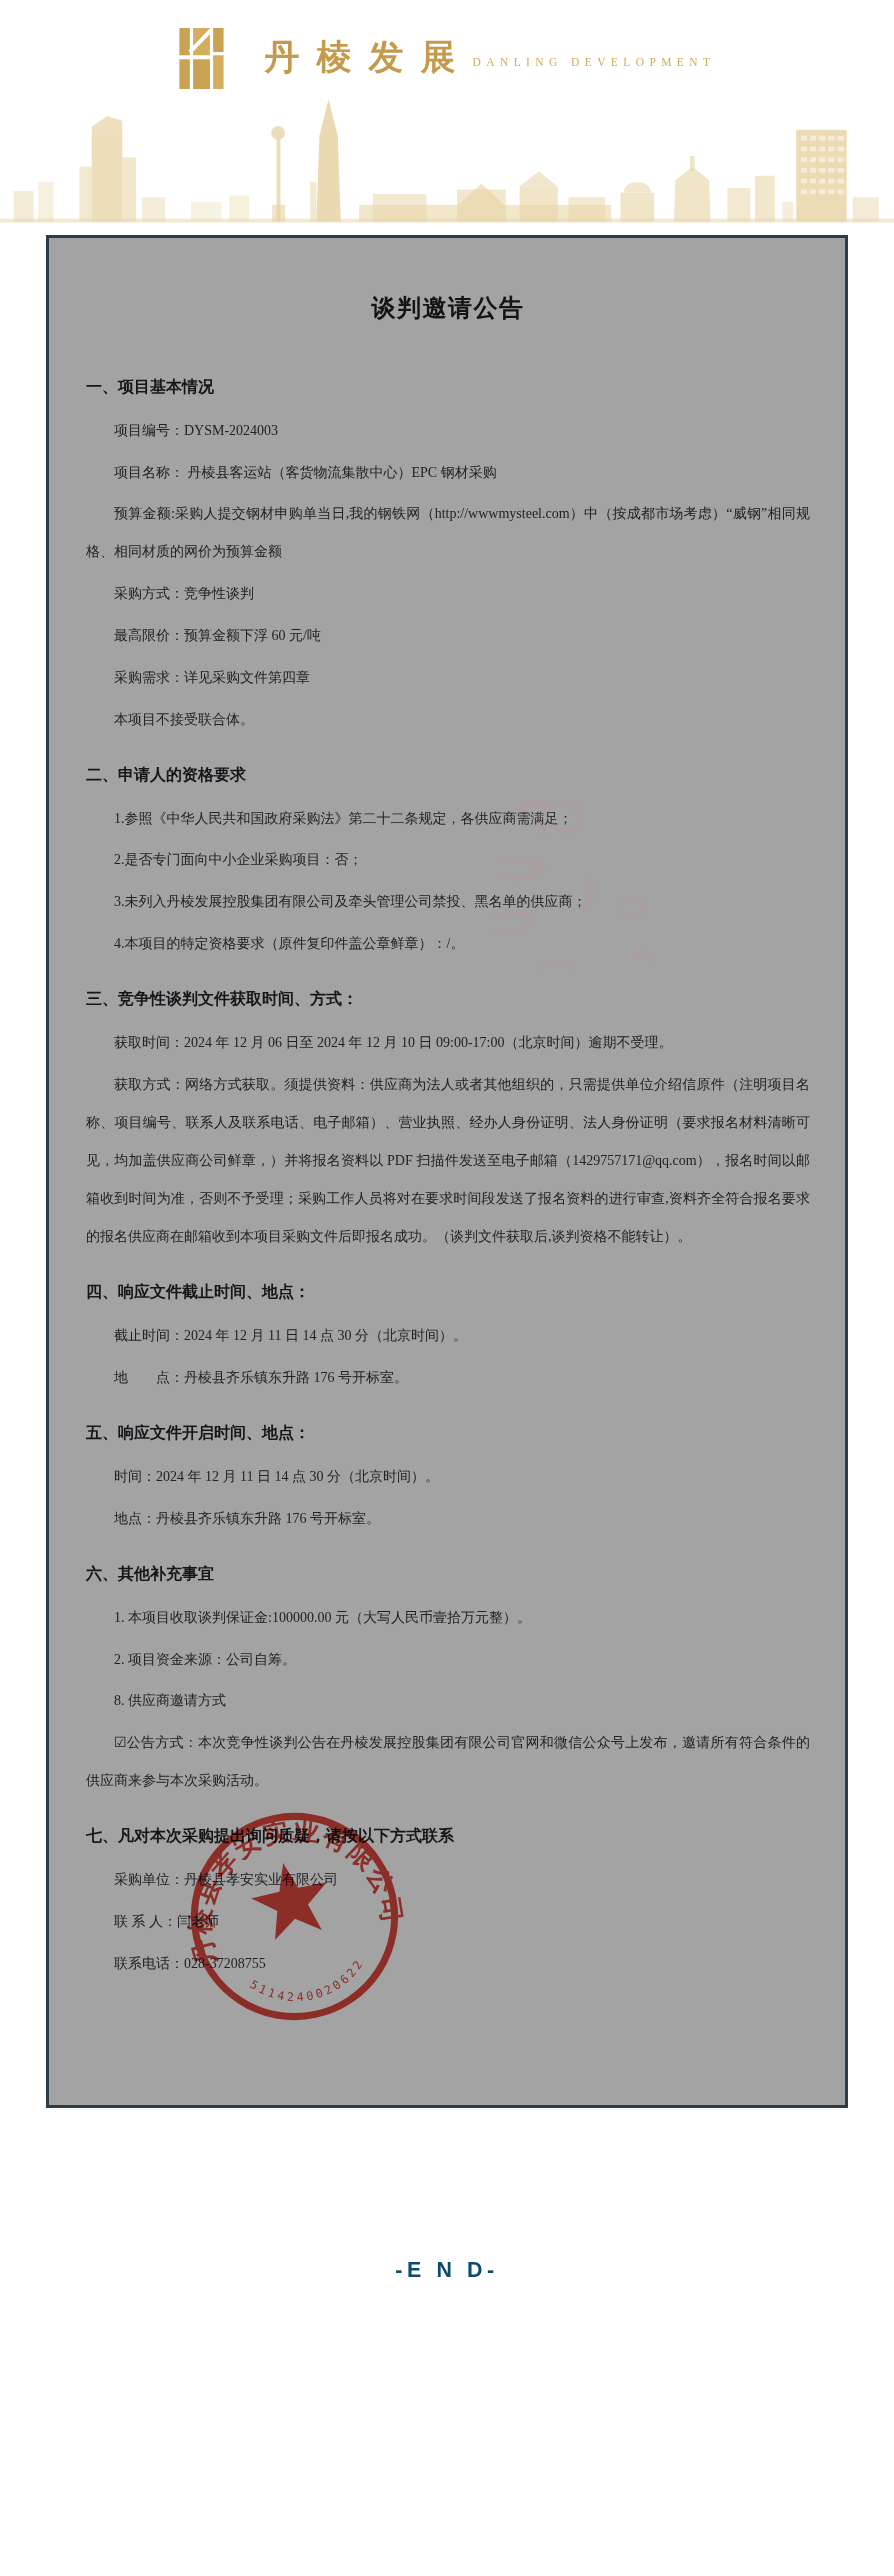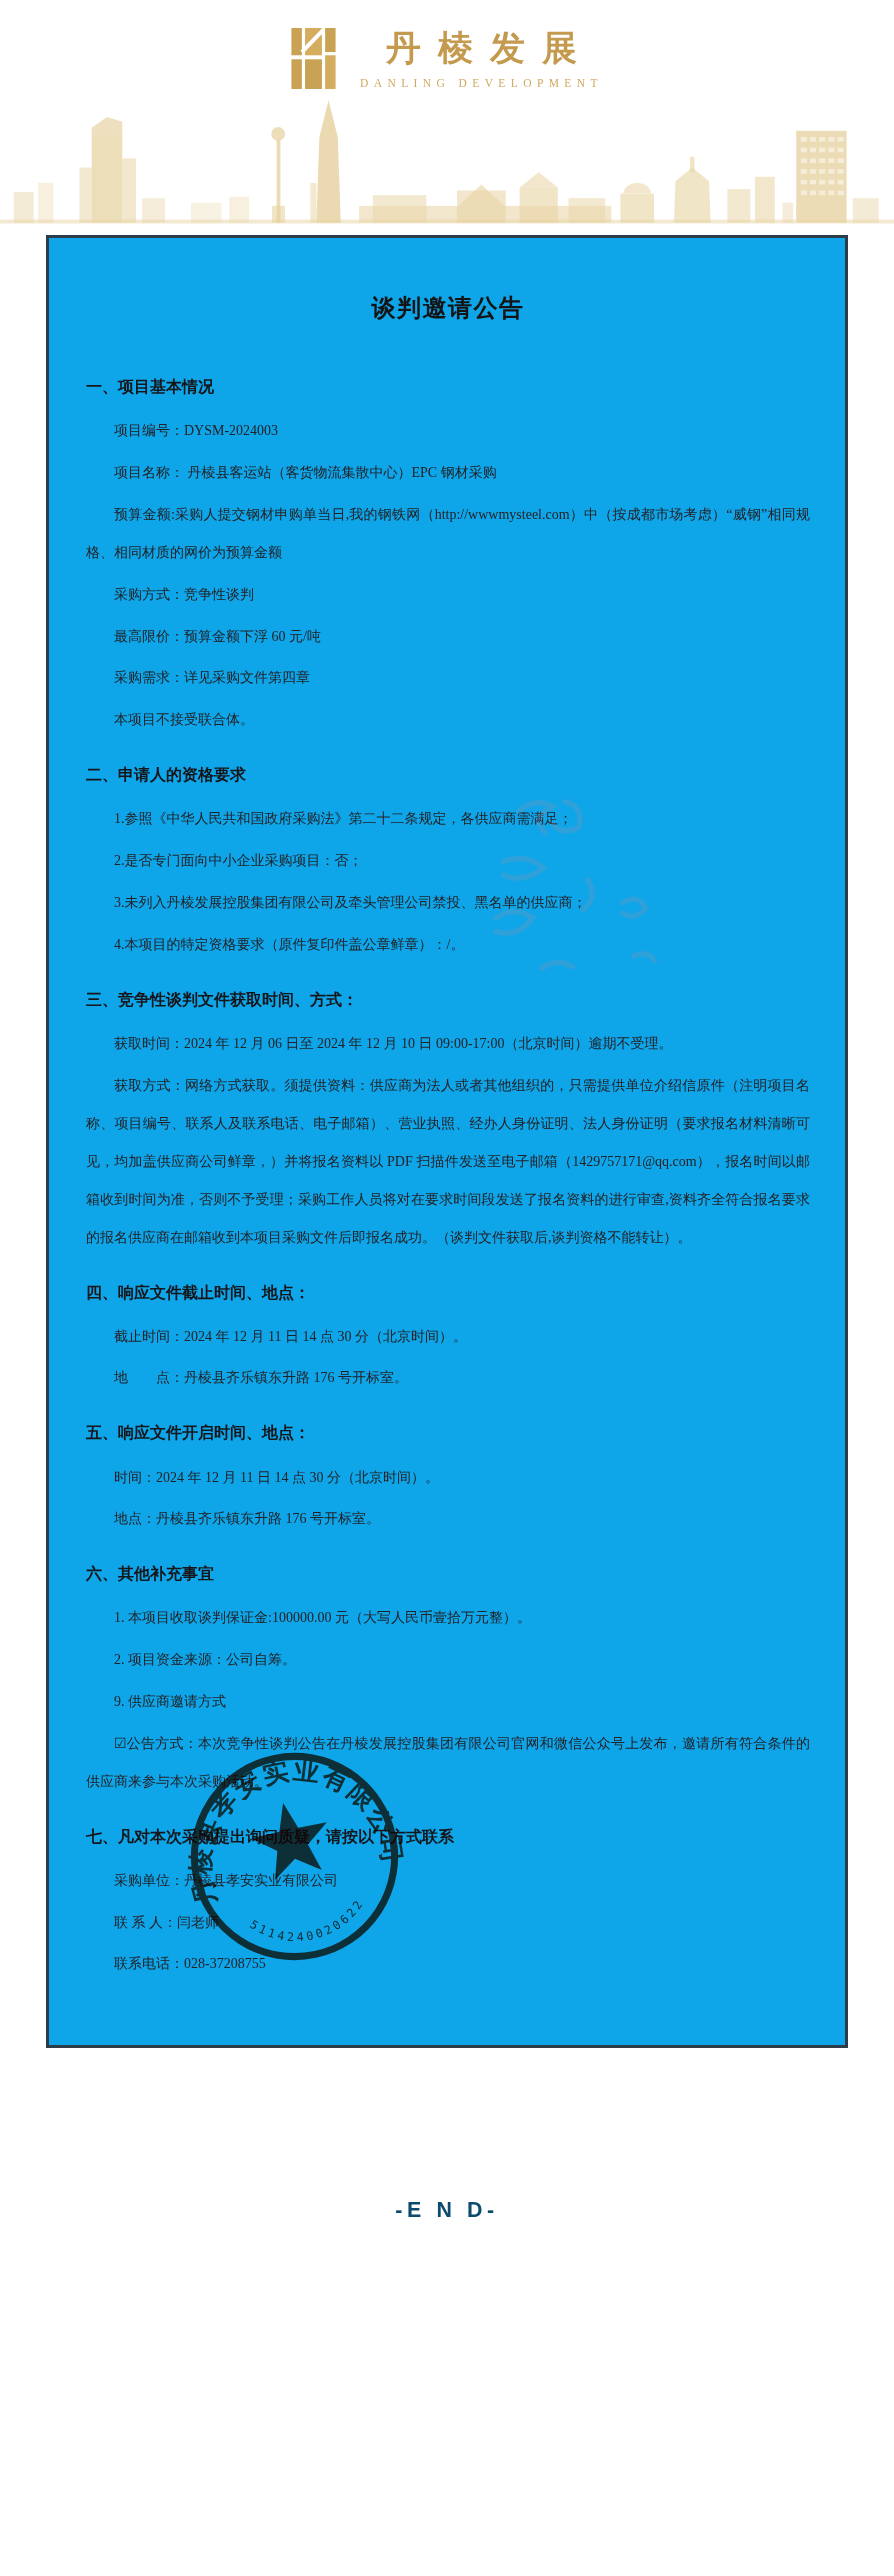--- a/index.html
+++ b/index.html
@@ -9,37 +9,37 @@
     font-family:"Liberation Serif","DejaVu Serif",serif;
     color:#1d1d1d;
     position:relative;
   }
   
   .header{padding-top:27.5px;}
   .brand-row{
     display:flex;justify-content:center;align-items:center;gap:20px;
   }
   .logo{flex:0 0 auto;}
-  .brand-col{display:flex;flex-direction:column;align-items:center;}
+  .brand-col{display:flex;flex-direction:row;align-items:center;}
   .brand-cn{
     font-size:35px;letter-spacing:17px;color:#c49a4e;
     font-weight:600;line-height:1.2;text-indent:17px;
     font-family:"Liberation Serif",serif;
   }
   .brand-en{
     margin-top:7.6px;font-size:11.5px;letter-spacing:5.4px;color:#cfa95f;
     font-family:Liberation Serif, serif;
   }
   .skyline{display:block;width:894px;height:134px;margin-top:1.5px;}
   
   .doc-box{
     margin:10.7px 46px 0 46px;
     border:3.1px solid #2d3c49;
-    background:#0ea5e9;
-    padding:34px 35px 58px 37px;
+    background:#a3a3a3;
+    padding:34px 35px 118px 37px;
     position:relative;
     overflow:visible;
   }
   .doc-title{
     text-align:center;
     font-family:"Liberation Sans","DejaVu Sans",sans-serif;
     font-weight:bold;font-size:24px;color:#141414;
     margin:20px 0 44px 0;letter-spacing:1.5px;
   }
   .doc-section{margin:0;}
@@ -208,21 +208,21 @@
       </section>
       <section class="doc-section">
         <p class="sec-heading">五、响应文件开启时间、地点：</p>
         <p class="doc-para">时间：2024 年 12 月 11 日 14 点 30 分（北京时间）。</p>
         <p class="doc-para">地点：丹棱县齐乐镇东升路 176 号开标室。</p>
       </section>
       <section class="doc-section">
         <p class="sec-heading">六、其他补充事宜</p>
         <p class="doc-para">1.  本项目收取谈判保证金:100000.00 元（大写人民币壹拾万元整）。</p>
         <p class="doc-para">2.  项目资金来源：公司自筹。</p>
-        <p class="doc-para">9.  供应商邀请方式</p>
+        <p class="doc-para">8.  供应商邀请方式</p>
         <p class="doc-para">☑公告方式：本次竞争性谈判公告在丹棱发展控股集团有限公司官网和微信公众号上发布，邀请所有符合条件的供应商来参与本次采购活动。</p>
       </section>
       <section class="doc-section">
         <p class="sec-heading">七、凡对本次采购提出询问质疑，请按以下方式联系</p>
         <p class="doc-para">采购单位：丹棱县孝安实业有限公司</p>
         <p class="doc-para">联 系 人：闫老师</p>
         <p class="doc-para">联系电话：028-37208755</p>
       </section>
     </div>
 

